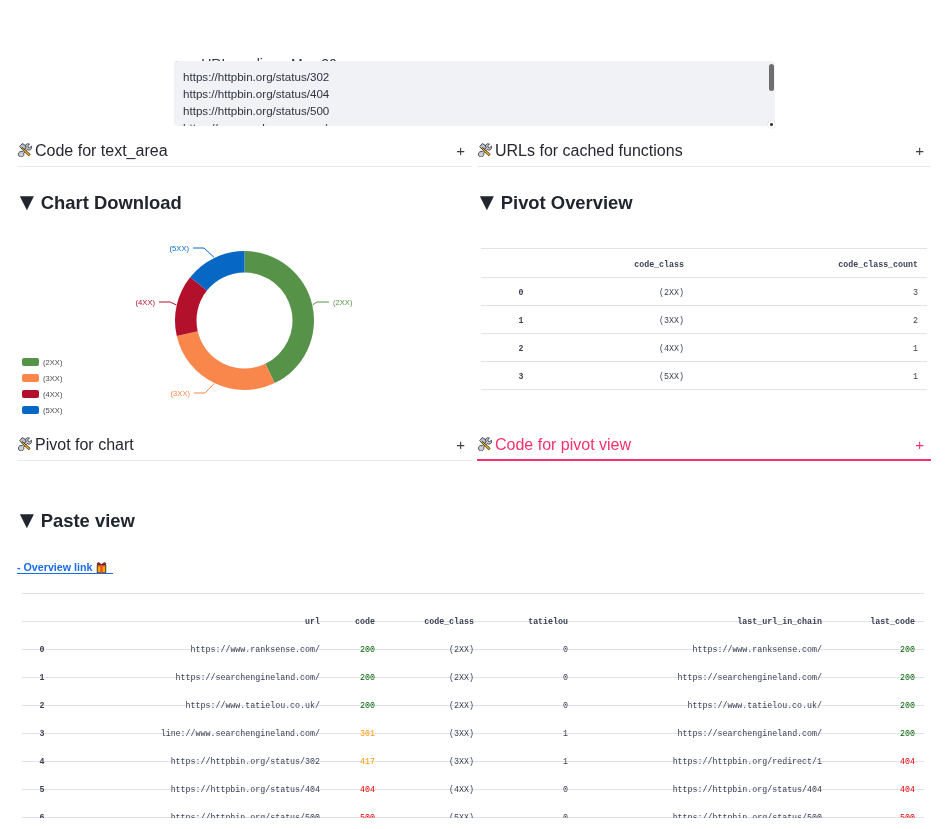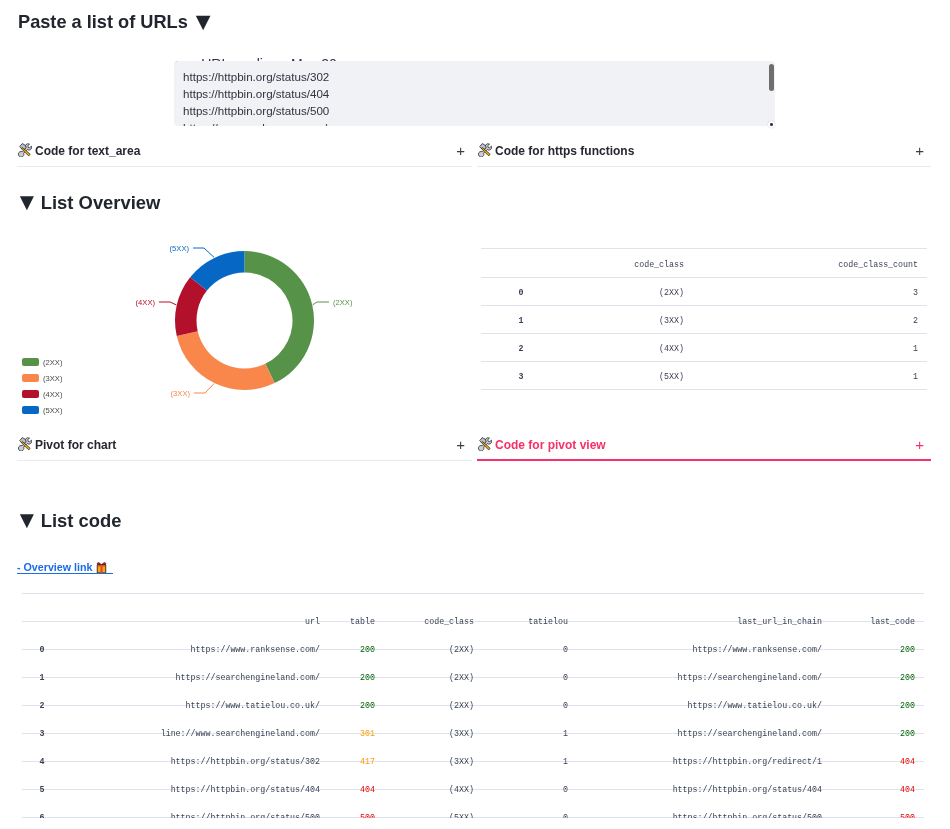--- a/index.html
+++ b/index.html
@@ -27,41 +27,41 @@
             background:#6e6e6e;border-radius:3px;}
   .ta-handle{left:768px;top:121px;width:7px;height:7px;border-radius:50%;
              background:#fff;box-shadow:0 0 1.2px rgba(0,0,0,.25);}
   .ta-handle:after{content:"";position:absolute;left:2px;top:2px;width:2.6px;height:2.6px;
                    border-radius:50%;background:#3a3a3a;}
 
   
   .exp{height:28px;}
   .exp .bar{position:absolute;left:0;right:0;bottom:0;height:1px;background:#e8eaf0;}
   .exp .ico{position:absolute;left:0;top:3px;width:15px;height:15px;}
-  .exp .lbl{position:absolute;left:18px;top:5px;font-size:12px;line-height:14px;
-            color:#262730;white-space:nowrap;font-weight:bold;}
+  .exp .lbl{position:absolute;left:18px;top:5px;font-size:16px;line-height:14px;
+            color:#262730;white-space:nowrap;}
   .exp .plus{position:absolute;right:7px;top:3px;font-size:15px;line-height:17px;color:#3b3d47;
              font-family:"Liberation Sans",sans-serif;}
   .exp.primary .lbl{color:#f6306a;}
   .exp.primary .plus{color:#f6306a;}
   .exp.primary .bar{background:#f6306a;height:1.6px;}
 
   
   .lg-item{position:absolute;}
   .lg-sw{position:absolute;left:0;top:0;width:17px;height:8px;border-radius:2px;}
   .lg-tx{position:absolute;left:21px;top:-2px;font-size:7.6px;line-height:13px;color:#4a4a4a;
          white-space:nowrap;font-family:"Liberation Sans",sans-serif;}
 
   
   .df{position:absolute;font-family:"Liberation Mono",monospace;font-size:8.3px;color:#3b4253;}
   .df table{border-collapse:collapse;table-layout:fixed;width:100%;
             border-top:1px solid #dfe3ee;}
   .df th,.df td{padding:0;margin:0;border-bottom:1px solid #dfe3ee;
                 font-weight:400;white-space:nowrap;}
-  .df thead th{height:28px;vertical-align:middle;font-weight:400;letter-spacing:0;}
+  .df thead th{height:28px;vertical-align:middle;font-weight:700;letter-spacing:0;}
   .df.list thead th,.df.list tbody td{height:27px;line-height:27px;position:relative;top:12px;}
   .df th > i,.df td > i{font-style:normal;position:relative;top:2px;display:inline-block;}
   .df.pivot th > i,.df.pivot td > i{top:1px;}
   .df tbody td{height:27px;vertical-align:middle;}
   .df .r{text-align:right;}
   .df .rpad{text-align:right;padding-right:9px;}
   .df .rp{text-align:right;padding-right:9px;}
   .df .c{text-align:center;}
   .df .idx{text-align:center;font-weight:700;}
 
@@ -74,21 +74,20 @@
   .giftico{width:13px;height:13px;display:block;}
   .emoji{width:15px;height:15px;display:block;}
   .tcaret{font-size:25px;margin-left:3px;display:inline-block;vertical-align:-1.5px;color:#21252e;line-height:0;}
   .donut{overflow:visible;}
   .pl{font-family:"Liberation Sans",sans-serif;font-size:7.6px;}
 </style>
 </head>
 <body>
 
 <div class="page">
-<div class="abs h1"><span>Paste a list of URLs</span><span class="tcaret">▼</span></div>
 <div class="abs ta-label">one URL per line - Max 20</div>
 <div class="abs ta-box">
       <div class="ta-text">https://httpbin.org/status/302
 https://httpbin.org/status/404
 https://httpbin.org/status/500
 https://www.ranksense.com/</div>
       <div class="ta-thumb"></div>
     </div>
 <div class="abs ta-handle"></div>
 <div class="abs exp" style="left:17px;top:139px;width:455px">
@@ -108,21 +107,21 @@
 <div class="abs exp" style="left:477px;top:139px;width:454px">
       <span class="ico">
         <svg viewBox="0 0 36 36" class="emoji">
           <g stroke="#2c2c31" stroke-width="1.9" stroke-linejoin="round" stroke-linecap="round">
             <path d="M29.4 4.8 a6.6 6.6 0 0 0 -8.2 9.9 L12.6 23.3 a6.6 6.6 0 1 0 3.4 3.4 l8.6 -8.6 a6.6 6.6 0 0 0 9.9 -8.2 l-3.8 3.8 -4.0 -0.5 -0.5 -4.0 Z" fill="#c9ced5"></path>
             <path d="M7.0 10.4 L12.6 3.8 L19.6 7.6 L22.0 12.8 L16.4 19.0 L10.4 15.2 Z" fill="#b9bfc7"></path>
             <path d="M13.4 14.0 L30.4 28.0 a2.9 2.9 0 0 1 -3.8 4.2 L11.0 16.4 Z" fill="#f2a90b"></path>
           </g>
         </svg>
       </span>
-      <span class="lbl">Code for https functions</span>
+      <span class="lbl">URLs for cached functions</span>
       <span class="plus">+</span>
       <span class="bar"></span>
     </div>
 <div class="abs exp" style="left:17px;top:433px;width:455px">
       <span class="ico">
         <svg viewBox="0 0 36 36" class="emoji">
           <g stroke="#2c2c31" stroke-width="1.9" stroke-linejoin="round" stroke-linecap="round">
             <path d="M29.4 4.8 a6.6 6.6 0 0 0 -8.2 9.9 L12.6 23.3 a6.6 6.6 0 1 0 3.4 3.4 l8.6 -8.6 a6.6 6.6 0 0 0 9.9 -8.2 l-3.8 3.8 -4.0 -0.5 -0.5 -4.0 Z" fill="#c9ced5"></path>
             <path d="M7.0 10.4 L12.6 3.8 L19.6 7.6 L22.0 12.8 L16.4 19.0 L10.4 15.2 Z" fill="#b9bfc7"></path>
             <path d="M13.4 14.0 L30.4 28.0 a2.9 2.9 0 0 1 -3.8 4.2 L11.0 16.4 Z" fill="#f2a90b"></path>
@@ -140,22 +139,23 @@
             <path d="M29.4 4.8 a6.6 6.6 0 0 0 -8.2 9.9 L12.6 23.3 a6.6 6.6 0 1 0 3.4 3.4 l8.6 -8.6 a6.6 6.6 0 0 0 9.9 -8.2 l-3.8 3.8 -4.0 -0.5 -0.5 -4.0 Z" fill="#c9ced5"></path>
             <path d="M7.0 10.4 L12.6 3.8 L19.6 7.6 L22.0 12.8 L16.4 19.0 L10.4 15.2 Z" fill="#b9bfc7"></path>
             <path d="M13.4 14.0 L30.4 28.0 a2.9 2.9 0 0 1 -3.8 4.2 L11.0 16.4 Z" fill="#f2a90b"></path>
           </g>
         </svg>
       </span>
       <span class="lbl">Code for pivot view</span>
       <span class="plus">+</span>
       <span class="bar"></span>
     </div>
-<div class="abs h2" style="left:15px;top:192px"><span class="caret">▼</span><span>List Overview</span></div>
-<div class="abs h2" style="left:15px;top:510px"><span class="caret">▼</span><span>List code</span></div>
+<div class="abs h2" style="left:15px;top:192px"><span class="caret">▼</span><span>Chart Download</span></div>
+<div class="abs h2" style="left:475px;top:192px"><span class="caret">▼</span><span>Pivot Overview</span></div>
+<div class="abs h2" style="left:15px;top:510px"><span class="caret">▼</span><span>Paste view</span></div>
 <svg class="abs donut" width="470" height="250" viewBox="0 0 470 250" style="left:0px;top:196px">
       <path d="M 244.50 55.00 A 69.5 69.5 0 0 1 274.65 187.12 L 265.33 167.75 A 48.0 48.0 0 0 0 244.50 76.50 Z" fill="#569349"></path>
       <path d="M 274.65 187.12 A 69.5 69.5 0 0 1 176.74 139.97 L 197.70 135.18 A 48.0 48.0 0 0 0 265.33 167.75 Z" fill="#f9874c"></path>
       <path d="M 176.74 139.97 A 69.5 69.5 0 0 1 190.16 81.17 L 206.97 94.57 A 48.0 48.0 0 0 0 197.70 135.18 Z" fill="#b3102c"></path>
       <path d="M 190.16 81.17 A 69.5 69.5 0 0 1 244.50 55.00 L 244.50 76.50 A 48.0 48.0 0 0 0 206.97 94.57 Z" fill="#0668c4"></path>
       <path d="M 312.7 108.9 L 317.0 106.0 L 329.0 106.0" fill="none" stroke="#569349" stroke-width="1"></path>
       <text x="333.0" y="109.0" text-anchor="start" fill="#569349" class="pl">(2XX)</text>
       <path d="M 214.1 187.6 L 205.0 197.0 L 194.0 197.0" fill="none" stroke="#f9874c" stroke-width="1"></path>
       <text x="190.0" y="200.0" text-anchor="end" fill="#f9874c" class="pl">(3XX)</text>
       <path d="M 176.3 108.9 L 170.0 106.0 L 159.0 106.0" fill="none" stroke="#b3102c" stroke-width="1"></path>
@@ -234,21 +234,21 @@
           <col style="width:55px">
           <col style="width:99px">
           <col style="width:94px">
           <col style="width:254px">
           <col style="width:93px">
         </colgroup>
         <thead>
           <tr>
             <th class="c"><i></i></th>
             <th class="rp"><i>url</i></th>
-            <th class="rp"><i>table</i></th>
+            <th class="rp"><i>code</i></th>
             <th class="rp"><i>code_class</i></th>
             <th class="rp"><i>tatielou</i></th>
             <th class="rp"><i>last_url_in_chain</i></th>
             <th class="rp"><i>last_code</i></th>
           </tr>
         </thead>
         <tbody>
           <tr>
             <td class="idx"><i>0</i></td>
             <td class="rp"><i>https://www.ranksense.com/</i></td>

